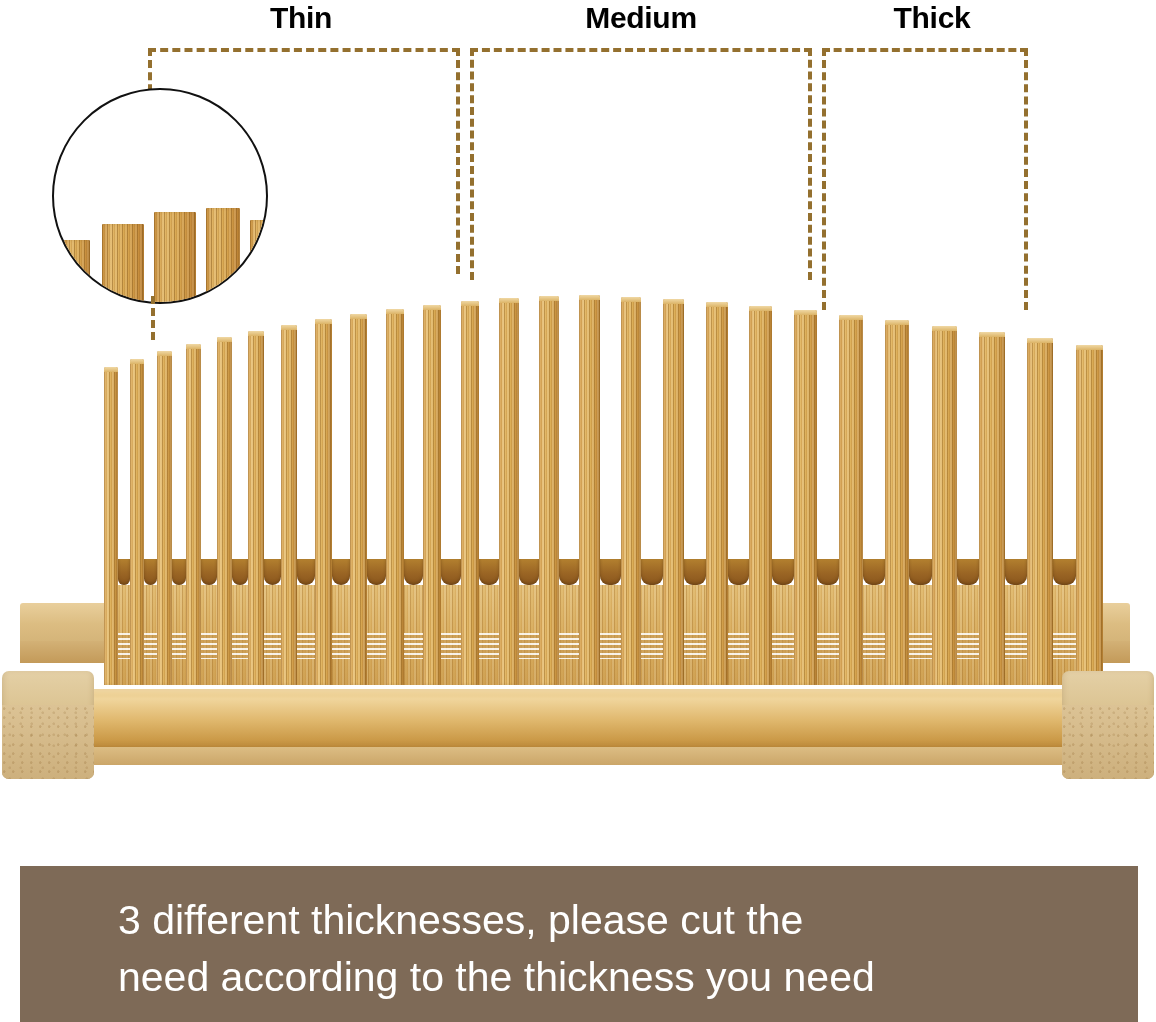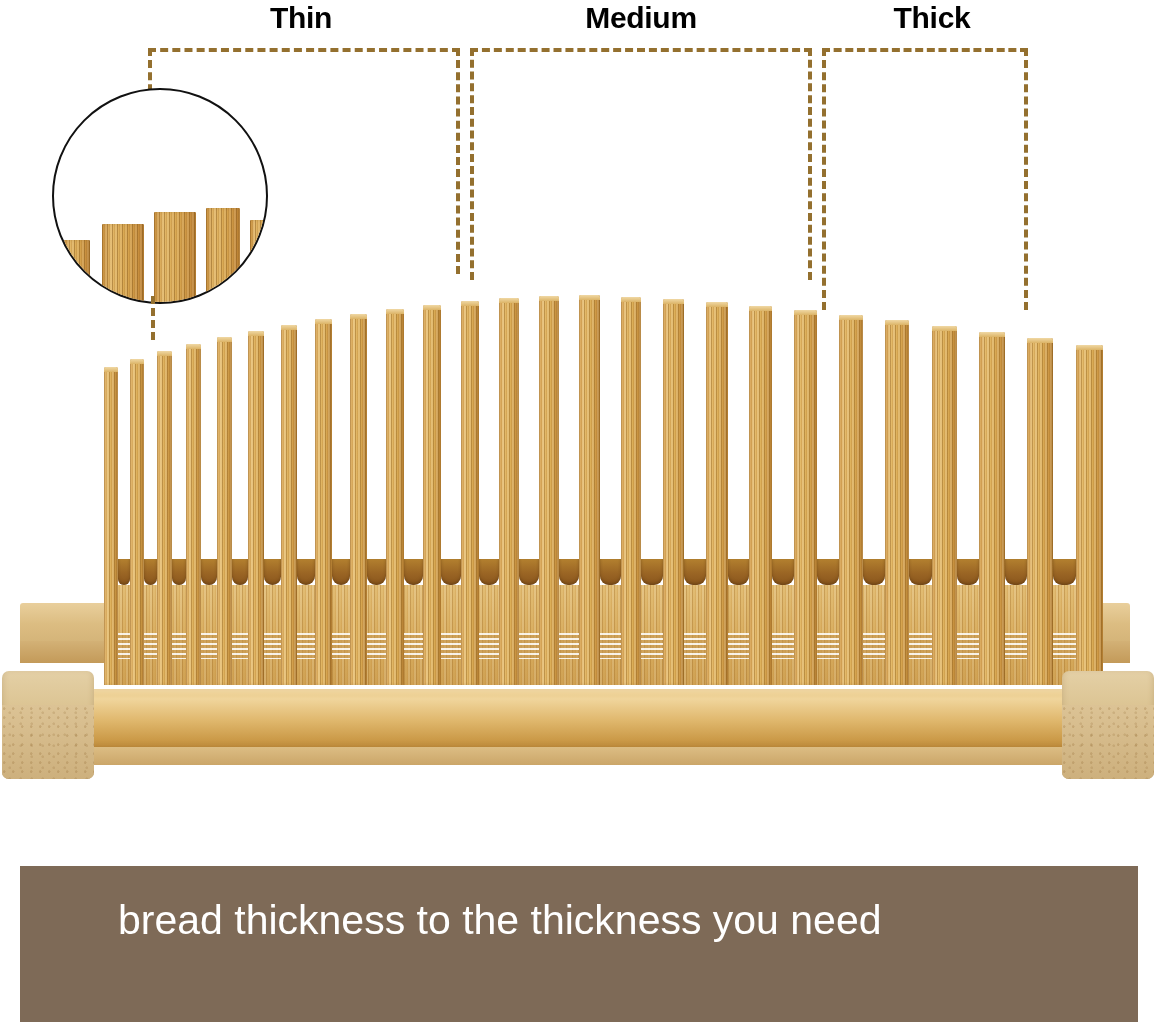--- a/index.html
+++ b/index.html
@@ -374,16 +374,17 @@
     <div id="board-front"></div>
     <div id="foot-left" class="foot">
       <div class="foot-face"></div>
     </div>
     <div id="foot-right" class="foot">
       <div class="foot-face"></div>
     </div>
   </div>
 
   <div id="caption">
-    <div class="caption-line">bread thickness to the thickness you need</div>
+    <div class="caption-line">3 different thicknesses, please cut the</div>
+    <div class="caption-line">need according to the thickness you need</div>
   </div>
 
 </div>
 
 </body></html>

